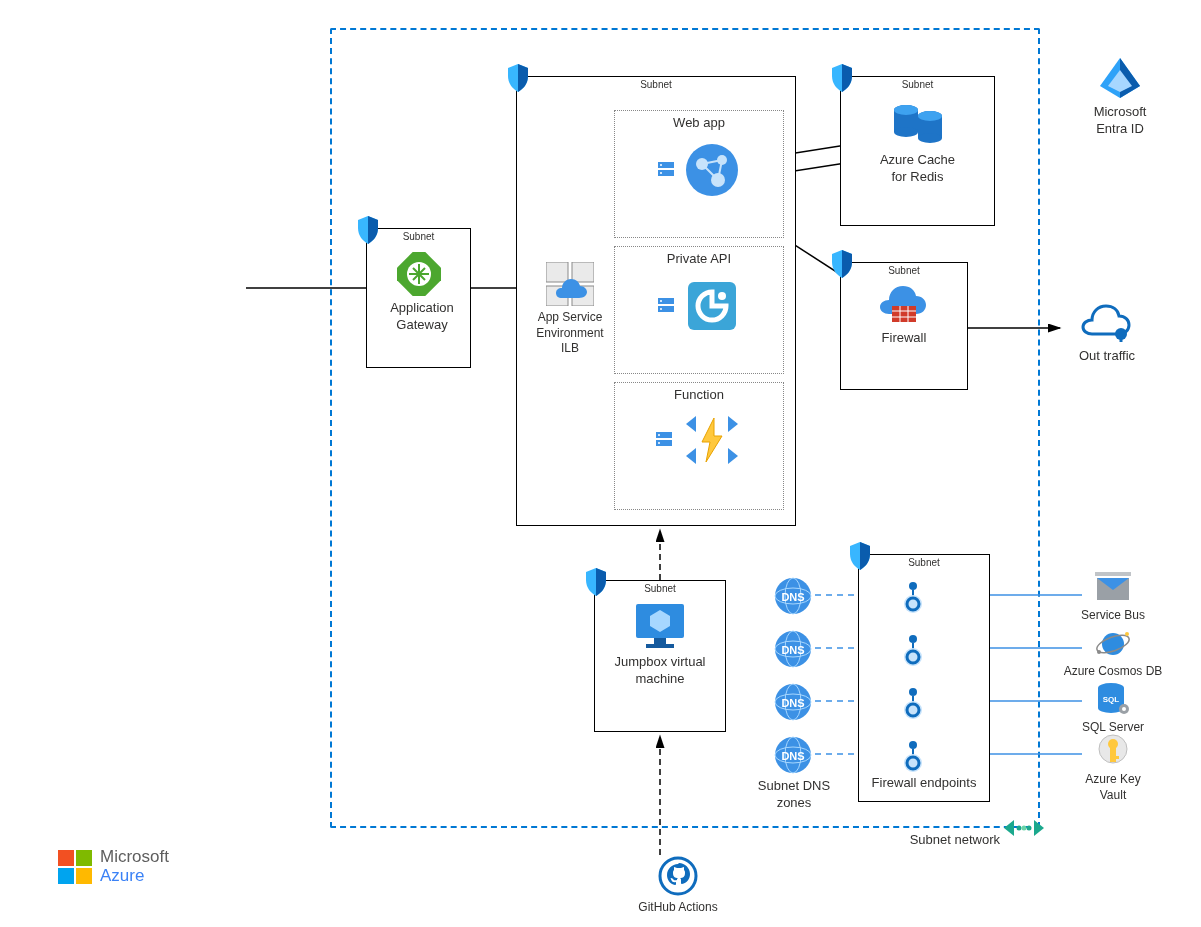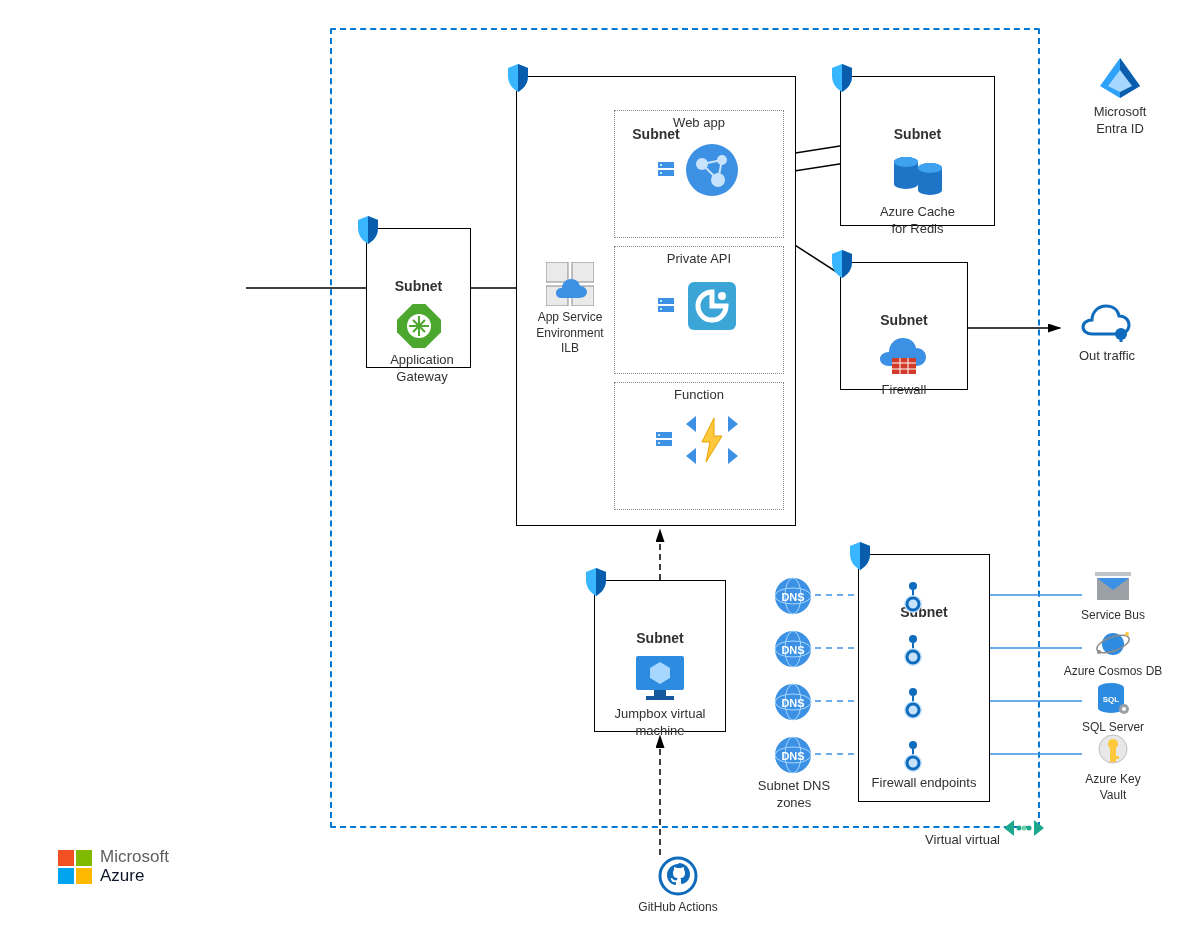--- a/index.html
+++ b/index.html
@@ -18,25 +18,24 @@
   .abs { position: absolute; }
   .vnet {
     border: 2px dashed #0078d4;
     border-radius: 2px;
   }
   .subnet-box {
     border: 1px solid #000;
     background: #fff;
   }
   .subnet-title {
-    font-weight: 700;
+    font-weight: 400;
     text-align: center;
-    font-size: 14px;
+    font-size: 10px;
     padding: 2px 0 4px 0;
-    margin-top: 47px;
   }
   .dotted-box {
     border: 1px dotted #888;
   }
   .label {
     text-align: center;
     font-size: 13px;
     line-height: 1.3;
   }
   .label-sm { font-size: 12px; }
@@ -50,21 +49,21 @@
   .tiny-server {
     width: 16px; height: 16px;
   }
 </style>
 </head>
 <body>
 
 <div class="canvas">
 
   <div class="abs vnet" style="left:330px; top:28px; width:710px; height:800px;"></div>
-  <div class="abs label" style="left:880px; top:832px; width:120px; text-align:right;">Virtual virtual</div>
+  <div class="abs label" style="left:880px; top:832px; width:120px; text-align:right;">Subnet network</div>
 
   <div class="abs" style="left:1004px; top:817px;">
     <svg width="40" height="22" viewBox="0 0 40 22">
       <polygon points="0,11 10,3 10,19" fill="#1ba88d"></polygon>
       <polygon points="40,11 30,3 30,19" fill="#1ba88d"></polygon>
       <circle cx="15" cy="11" r="2.5" fill="#1ba88d"></circle>
       <circle cx="20" cy="11" r="2.5" fill="#69d3a7"></circle>
       <circle cx="25" cy="11" r="2.5" fill="#1ba88d"></circle>
     </svg>
   </div>
@@ -397,17 +396,17 @@
 
   <div class="abs" style="left:58px; top:848px; display:flex; align-items:center; gap:8px;">
     <svg width="34" height="34" viewBox="0 0 34 34">
       <rect x="0" y="0" width="16" height="16" fill="#f25022"></rect>
       <rect x="18" y="0" width="16" height="16" fill="#7fba00"></rect>
       <rect x="0" y="18" width="16" height="16" fill="#00a4ef"></rect>
       <rect x="18" y="18" width="16" height="16" fill="#ffb900"></rect>
     </svg>
     <div style="line-height:1.1;">
       <div style="font-size:17px;color:#5e5e5e;">Microsoft</div>
-      <div style="font-size:17px;color:#0f172a;">Azure</div>
+      <div style="font-size:17px;color:#3b82f6;">Azure</div>
     </div>
   </div>
 
 </div>
 
 </body></html>

